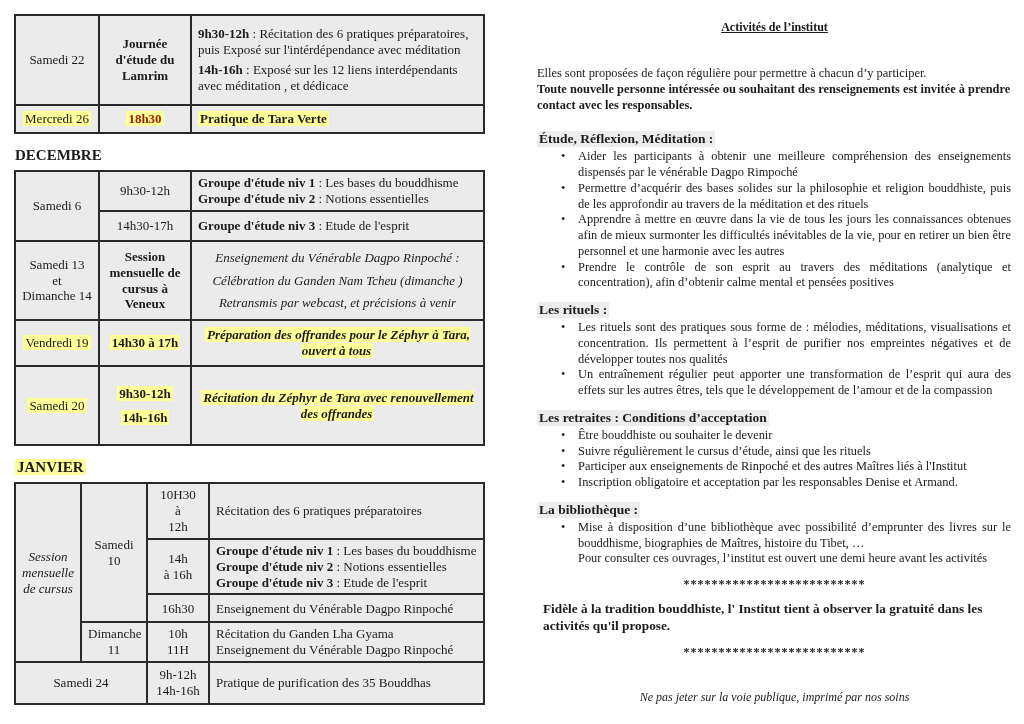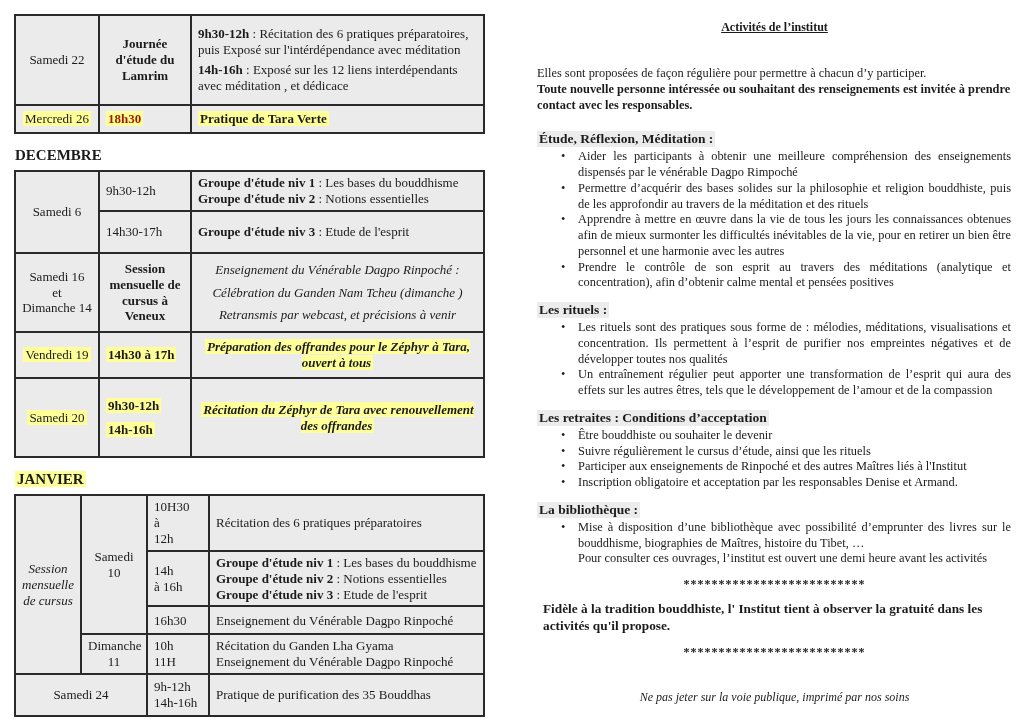--- a/index.html
+++ b/index.html
@@ -13,21 +13,21 @@
   .col-right { flex:1; padding-top:2px; }
 
   
   table.tbl { border-collapse:collapse; width:100%; table-layout:fixed; }
   table.tbl td {
     border:2px solid #2a2a2a; background:#ebebeb;
     padding:3px 6px; vertical-align:middle;
     font-size:13px; line-height:1.22;
   }
   .c-date { text-align:center; }
-  .c-time { text-align:left; }
+  .c-time { text-align:center; }
   .c-sess { text-align:center; font-weight:bold; }
   .c-act  { text-align:left; }
   .center { text-align:center; }
   .bold { font-weight:bold; }
   .italic { font-style:italic; }
   .bi { font-weight:bold; font-style:italic; }
   .hl { background:#ffff99; padding:0 2px; }
   .time-red { color:#9e1b00; font-weight:bold; }
   .gapped { margin-top:12px; }
   .gap8 { margin-top:8px; }
@@ -94,27 +94,27 @@
         </colgroup>
       <tbody>
           <tr style="height:38px">
         <td rowspan="2" class="c-date"><span>Samedi 6</span></td>
         <td class="c-time"><span>9h30-12h</span></td>
         <td class="c-act">
           <div><span class="bold">Groupe d'étude niv 1</span><span> : Les bases du bouddhisme</span></div>
           <div><span class="bold">Groupe d'étude niv 2</span><span> : Notions  essentielles</span></div>
         </td>
       </tr>
-      <tr style="height:42px">
+      <tr style="height:30px">
         <td class="c-time"><span>14h30-17h</span></td>
         <td class="c-act"><span class="bold">Groupe d'étude niv 3</span><span>  : Etude de l'esprit</span></td>
       </tr>
       <tr style="height:74px">
         <td class="c-date">
-          <div>Samedi 16</div>
+          <div>Samedi 13</div>
           <div>et</div>
           <div>Dimanche 14</div>
         </td>
         <td class="c-sess"><span>Session mensuelle de cursus à Veneux</span></td>
         <td class="c-act center italic">
           <div class="ln" style="margin:5px 0">Enseignement du Vénérable Dagpo Rinpoché :</div>
           <div class="ln" style="margin:7px 0">Célébration du Ganden Nam Tcheu (dimanche )</div>
           <div class="ln" style="margin:5px 0">Retransmis par webcast, et précisions à venir</div>
         </td>
       </tr>

